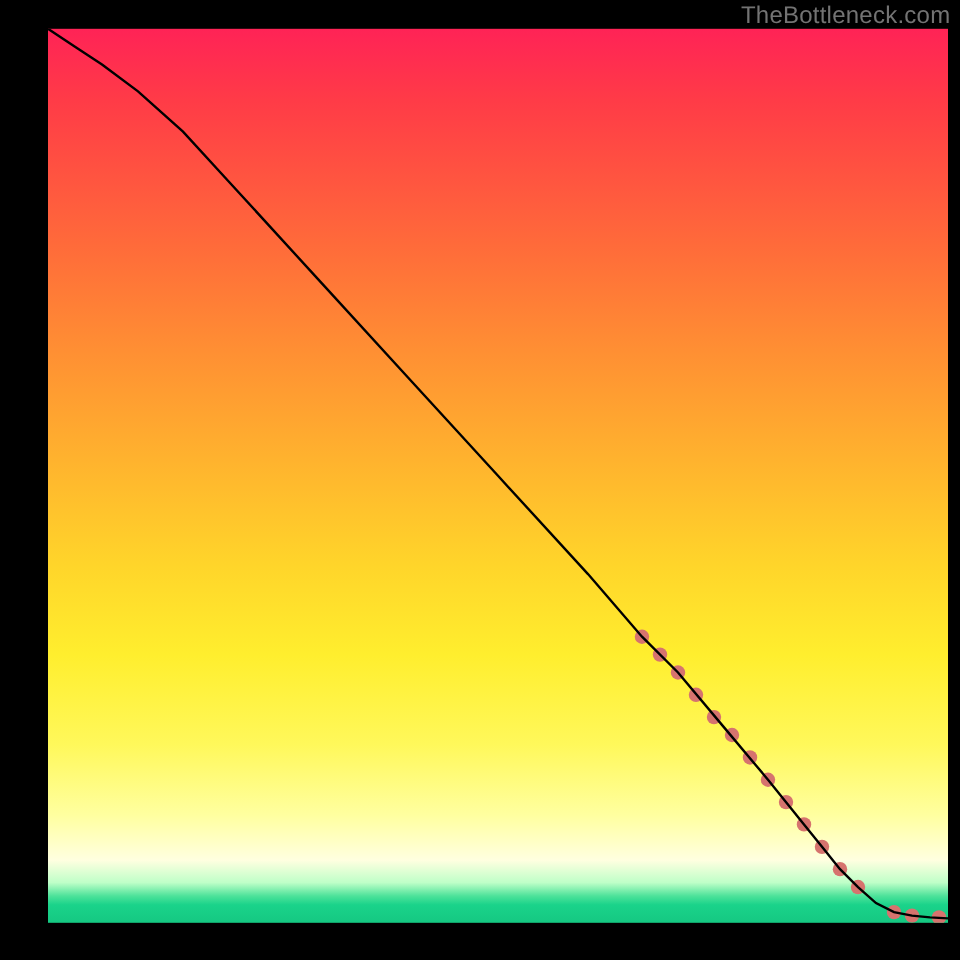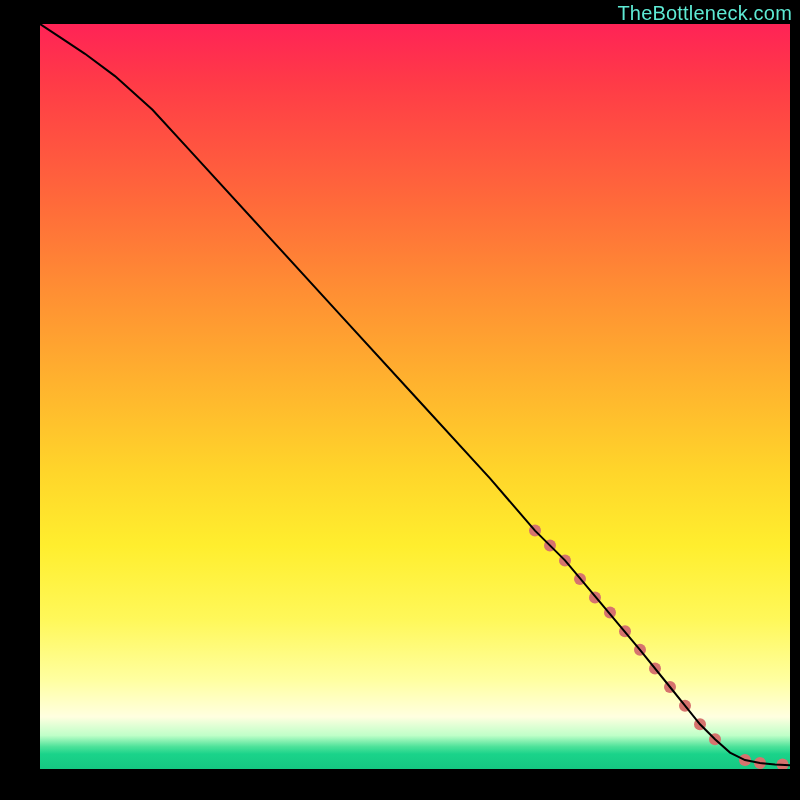--- a/index.html
+++ b/index.html
@@ -14,21 +14,21 @@
   .frame {
     position: relative;
     width: 800px;
     height: 800px;
     background: #000;
   }
   .watermark {
     position: absolute;
     top: 2px;
     right: 8px;
-    color: #5eead4;
+    color: #737373;
     font-size: 20px;
     font-weight: 500;
     letter-spacing: 0.2px;
     z-index: 5;
   }
   .plot {
     position: absolute;
     left: 40px;
     top: 24px;
     width: 750px;

